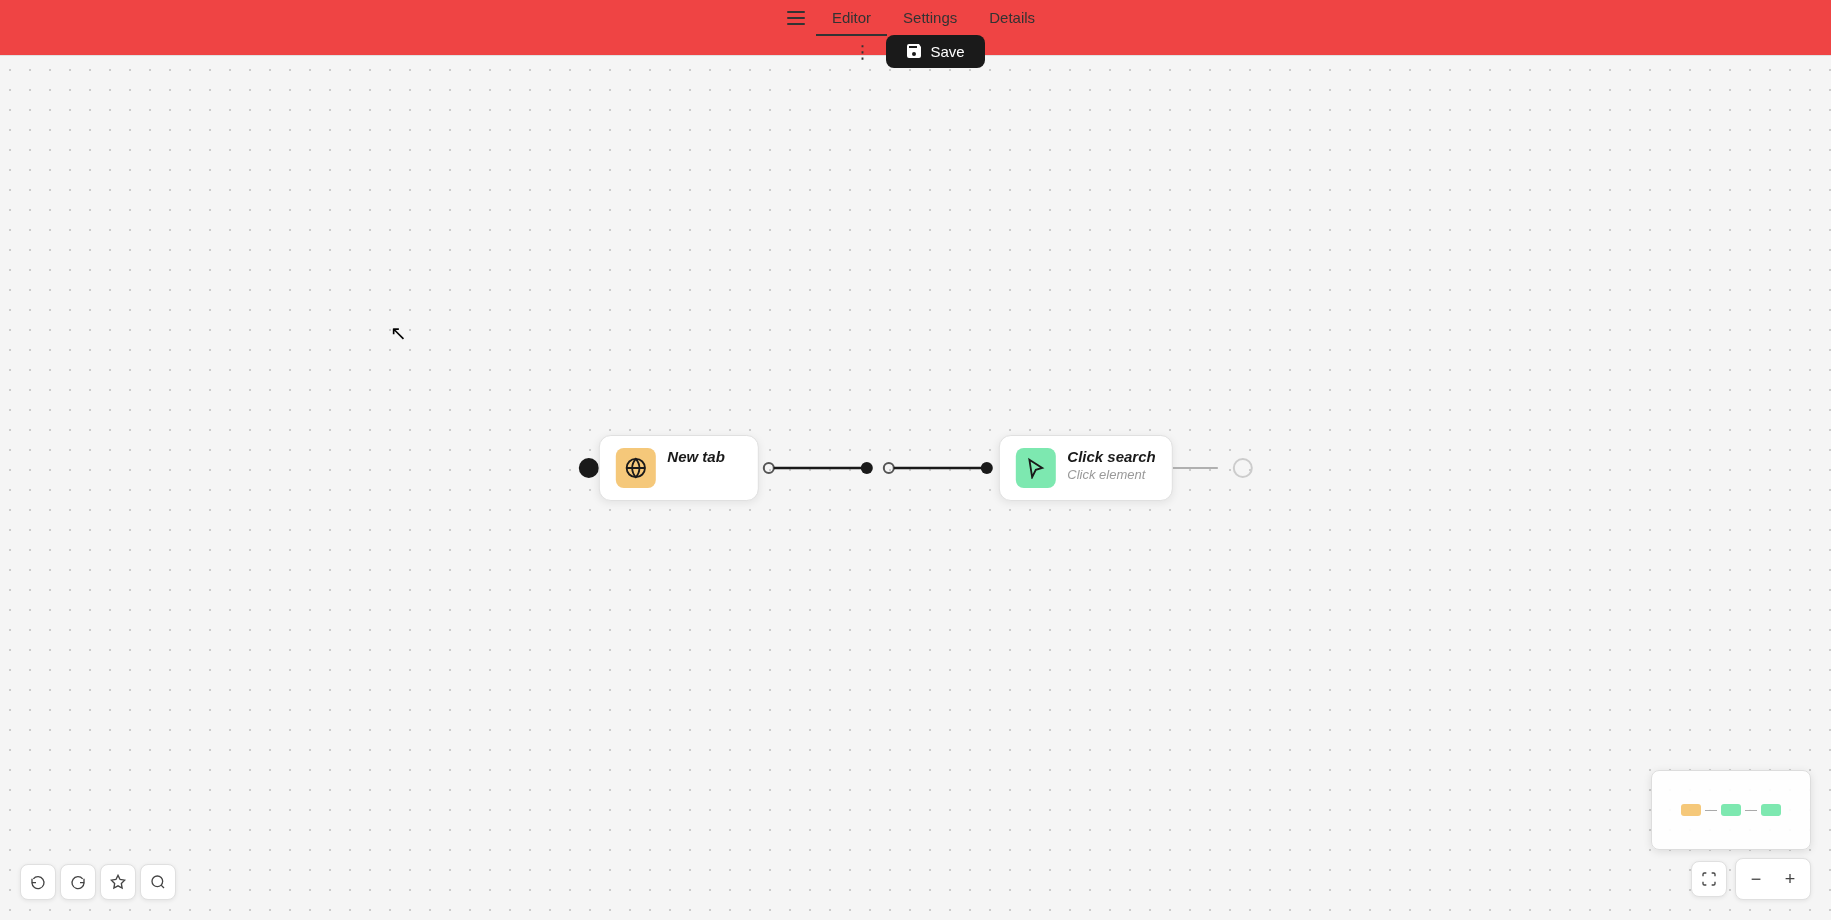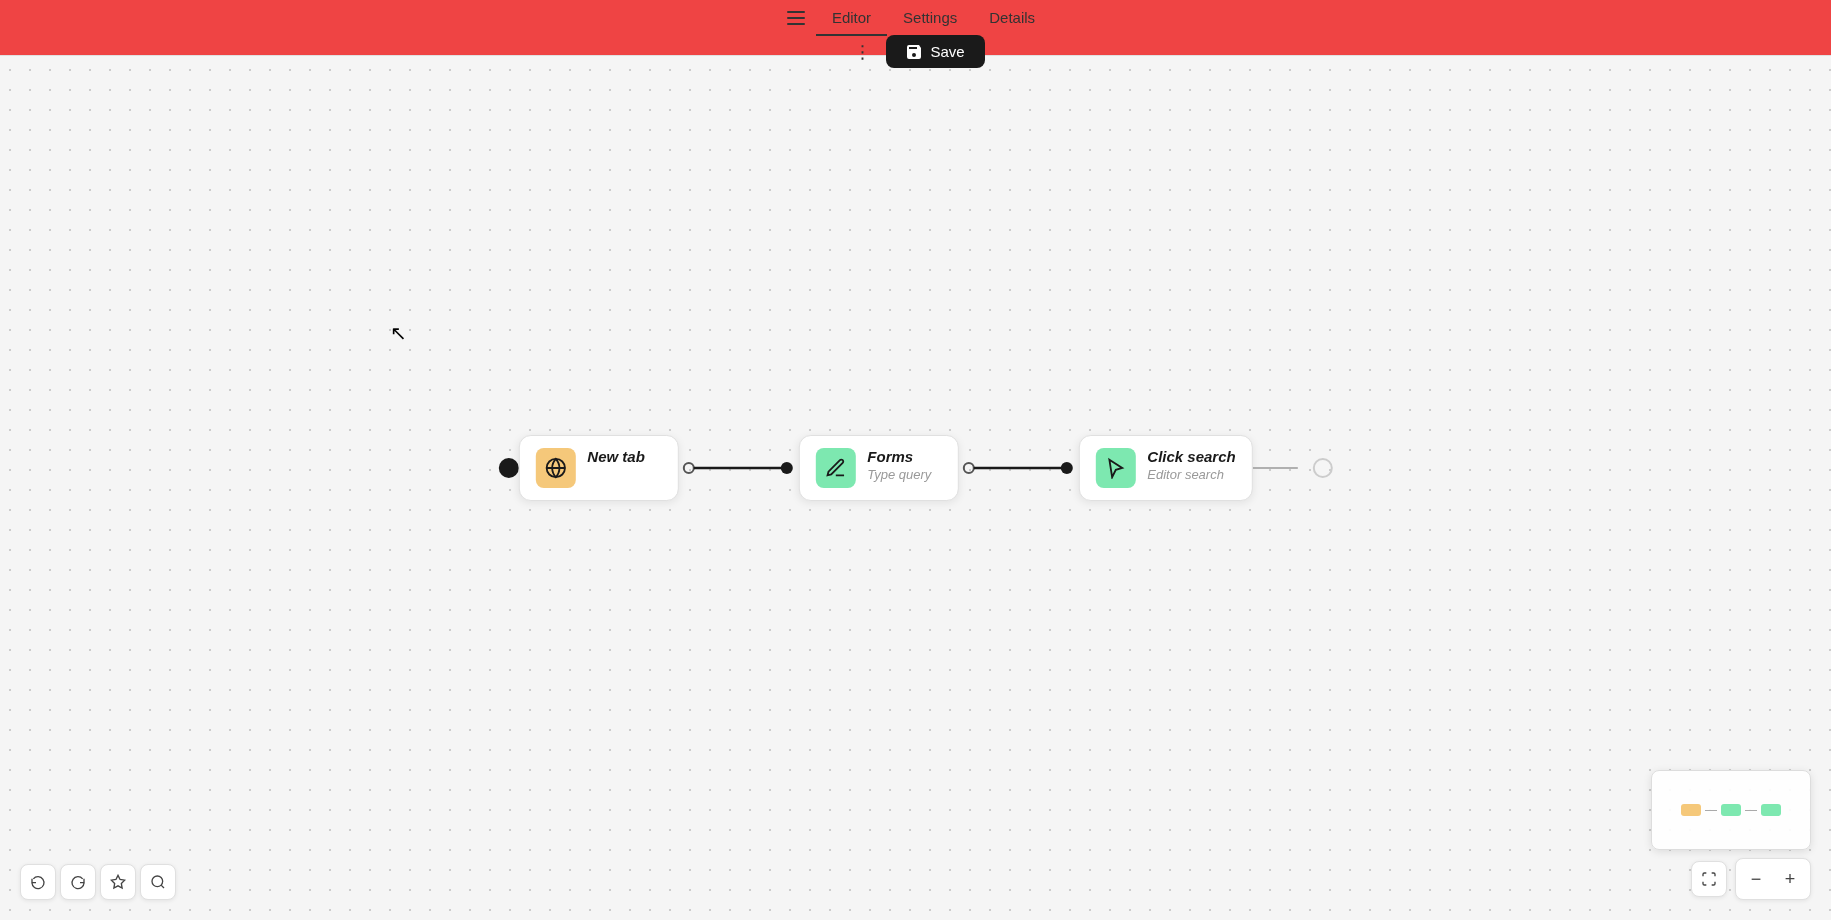--- a/index.html
+++ b/index.html
@@ -92,21 +92,21 @@
       border: none;
       background: transparent;
       cursor: pointer;
       border-radius: 4px;
       font-size: 18px;
       color: #333;
     }
 
     .save-btn {
       display: flex;
-      align-items: flex-end;
+      align-items: flex-start;
       gap: 8px;
       padding: 8px 20px;
       background: #1a1a1a;
       color: white;
       border: none;
       border-radius: 8px;
       font-size: 15px;
       font-weight: 500;
       cursor: pointer;
     }
@@ -410,50 +410,38 @@
     </div>
 
     <div class="connector">
       <svg viewBox="0 0 120 30" width="120" height="30">
         <circle cx="10" cy="15" r="5" fill="none" stroke="#555" stroke-width="2"></circle>
         <path d="M15 15 Q60 15 105 15" stroke="#1a1a1a" stroke-width="2.5" fill="none"></path>
         <circle cx="108" cy="15" r="6" fill="#1a1a1a"></circle>
       </svg>
     </div>
 
-    <div class="node">
-      <div class="node-icon green">
-        <svg width="22" height="22" viewBox="0 0 24 24" fill="none" stroke="#1a1a1a" stroke-width="2">
-          <path d="M12 20h9"></path>
-          <path d="M16.5 3.5a2.121 2.121 0 0 1 3 3L7 19l-4 1 1-4L16.5 3.5z"></path>
-        </svg>
-      </div>
-      <div class="node-text">
-        <span class="node-title">Forms</span>
-        <span class="node-subtitle">Type query</span>
-      </div>
-    </div>
 
     <div class="connector">
       <svg viewBox="0 0 120 30" width="120" height="30">
         <circle cx="10" cy="15" r="5" fill="none" stroke="#555" stroke-width="2"></circle>
         <path d="M15 15 Q60 15 105 15" stroke="#1a1a1a" stroke-width="2.5" fill="none"></path>
         <circle cx="108" cy="15" r="6" fill="#1a1a1a"></circle>
       </svg>
     </div>
 
     <div class="node">
       <div class="node-icon green">
         <svg width="22" height="22" viewBox="0 0 24 24" fill="none" stroke="#1a1a1a" stroke-width="2">
           <path d="M5 3l14 9-7 2-4 8-3-19z"></path>
         </svg>
       </div>
       <div class="node-text">
         <span class="node-title">Click search</span>
-        <span class="node-subtitle">Editor search</span>
+        <span class="node-subtitle">Click element</span>
       </div>
     </div>
 
     <div class="connector" style="width:60px;">
       <svg viewBox="0 0 60 30" width="60" height="30">
         <path d="M0 15 L45 15" stroke="#999" stroke-width="1.5" fill="none"></path>
       </svg>
     </div>
 
     <div class="end-dot"></div>

